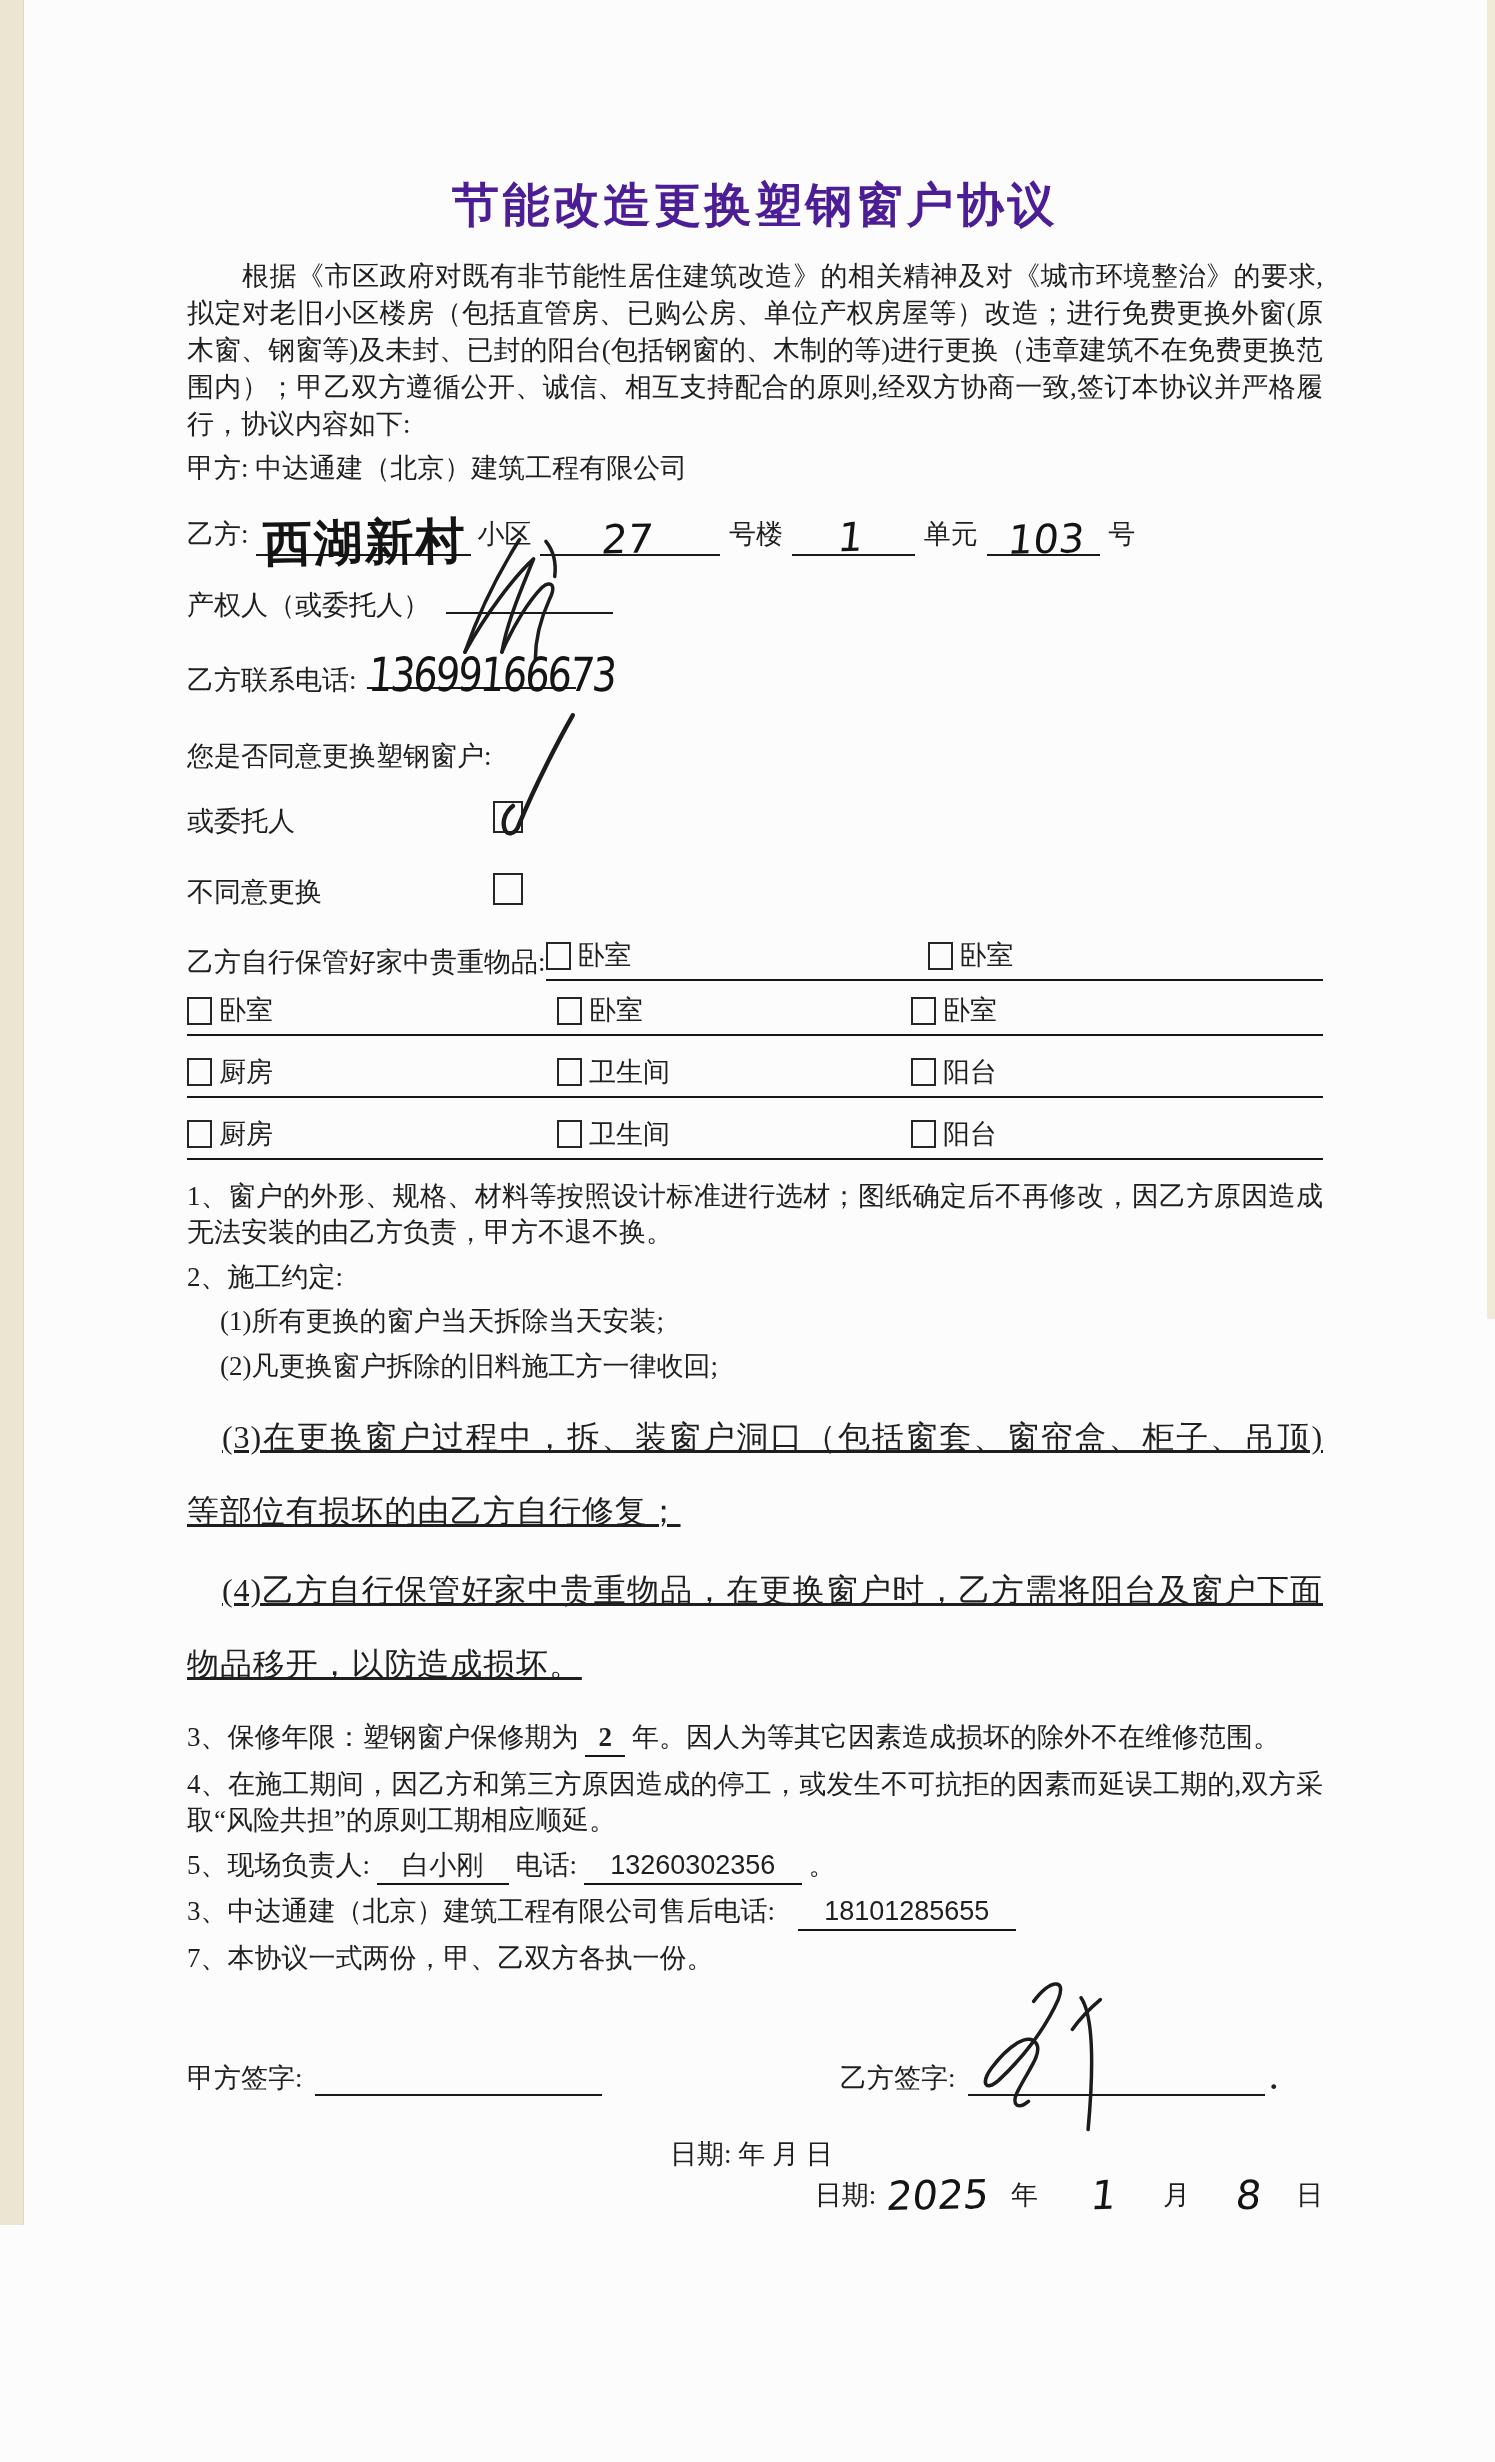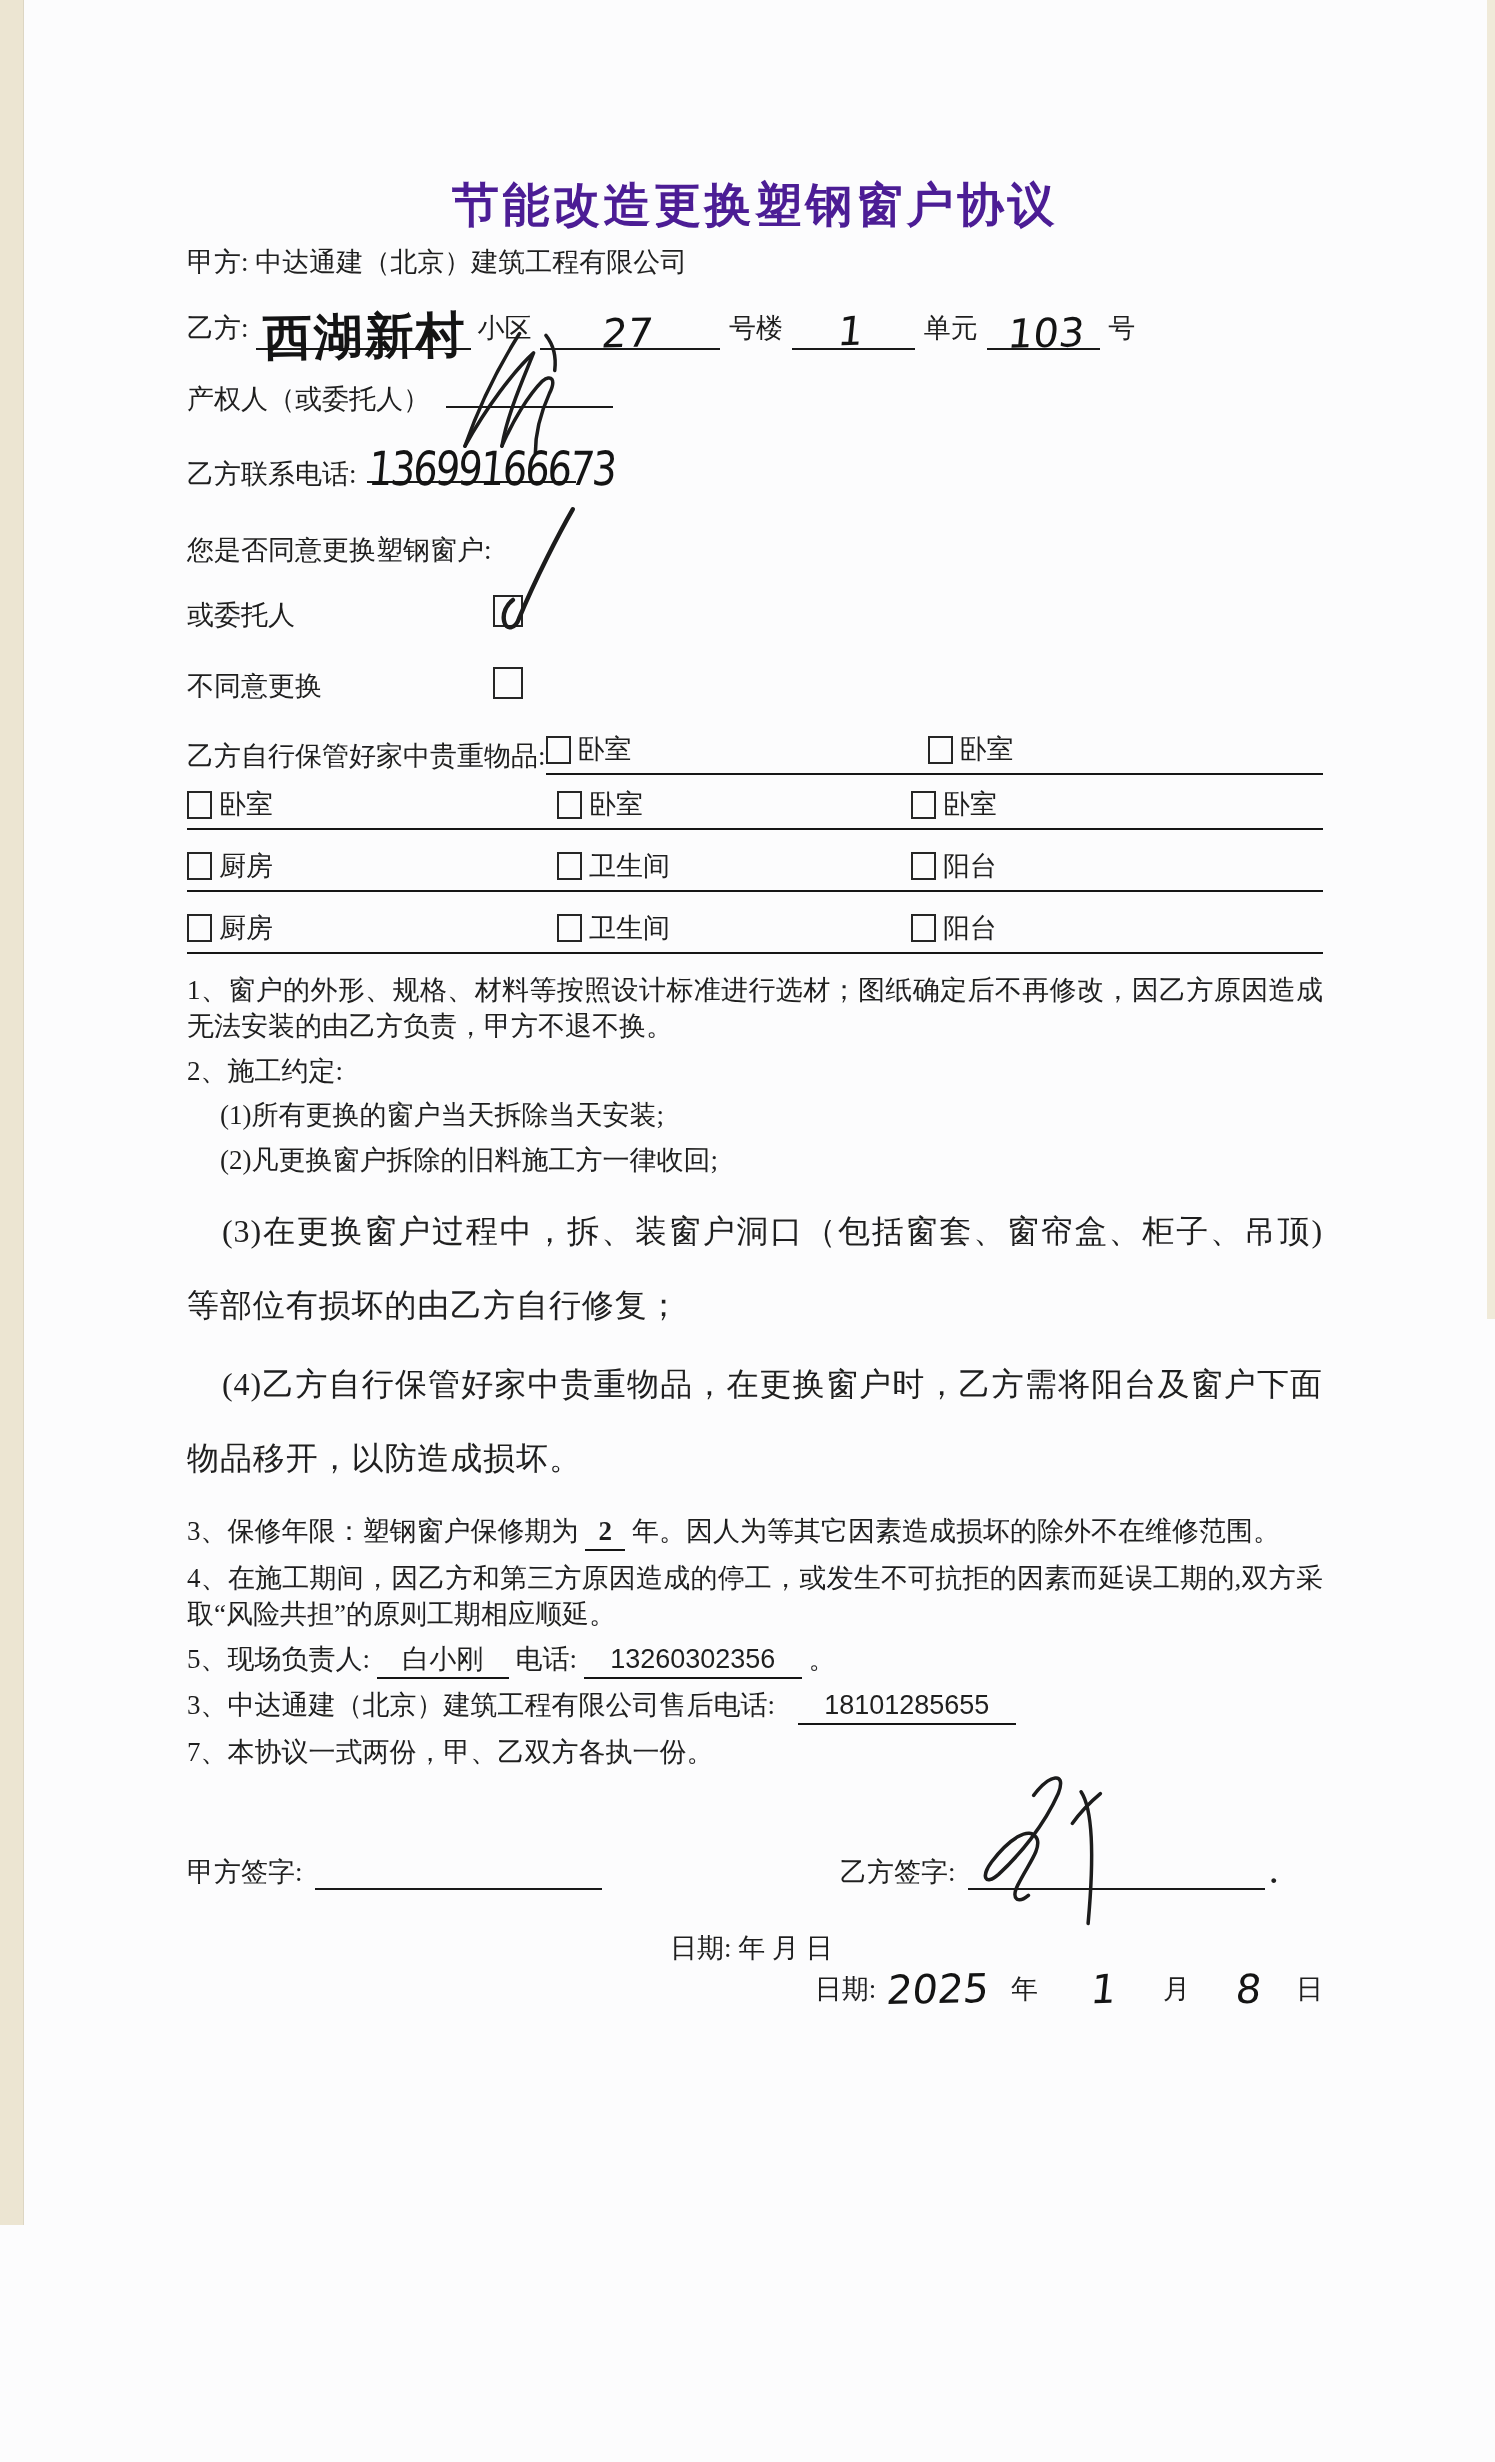--- a/index.html
+++ b/index.html
@@ -99,21 +99,21 @@
   .loc-c3{flex:1;}
   .cb-sq{
     display:inline-block;width:21px;height:24px;
     border:2.6px solid #262626;margin-right:7px;flex:none;
   }
   .clause{font-size:27px;line-height:36px;margin-top:8.8px;text-align:justify;}
   .clause.first{margin-top:17.6px;}
   .sub{margin-top:8.8px;text-indent:33px;text-align:left;}
   .big-clause{
     font-size:32px;line-height:74px;margin-top:16px;
-    text-indent:35px;text-align:justify;letter-spacing:0.9px;
+    text-indent:35px;text-align:justify;letter-spacing:0.9px;text-decoration:underline;
   }
   .big-clause.second{margin-top:5.3px;}
   .u-val{
     display:inline-block;min-width:40px;text-align:center;
     border-bottom:2.6px solid #151515;font-weight:700;
   }
   .b-inline{
     display:inline-block;border-bottom:2.6px solid #151515;
     text-align:center;
   }
@@ -146,20 +146,21 @@
 <body>
 
 <div class="page">
   <div class="scan-strip-left"></div>
   <div class="scan-strip-right"></div>
 
   <div class="content">
 
     <h1 class="title">节能改造更换塑钢窗户协议</h1>
 
+    <p class="intro">根据《市区政府对既有非节能性居住建筑改造》的相关精神及对《城市环境整治》的要求,拟定对老旧小区楼房（包括直管房、已购公房、单位产权房屋等）改造；进行免费更换外窗(原木窗、钢窗等)及未封、已封的阳台(包括钢窗的、木制的等)进行更换（违章建筑不在免费更换范围内）；甲乙双方遵循公开、诚信、相互支持配合的原则,经双方协商一致,签订本协议并严格履行，协议内容如下:</p>
 
     <div class="line party-a">
       <span>甲方:</span>
       <span>中达通建（北京）建筑工程有限公司</span>
     </div>
 
     <div class="party-b line">
       <span class="lbl">乙方:</span>
       <span class="blank b-name">
         <span class="hw hw-abs">西湖新村</span>

